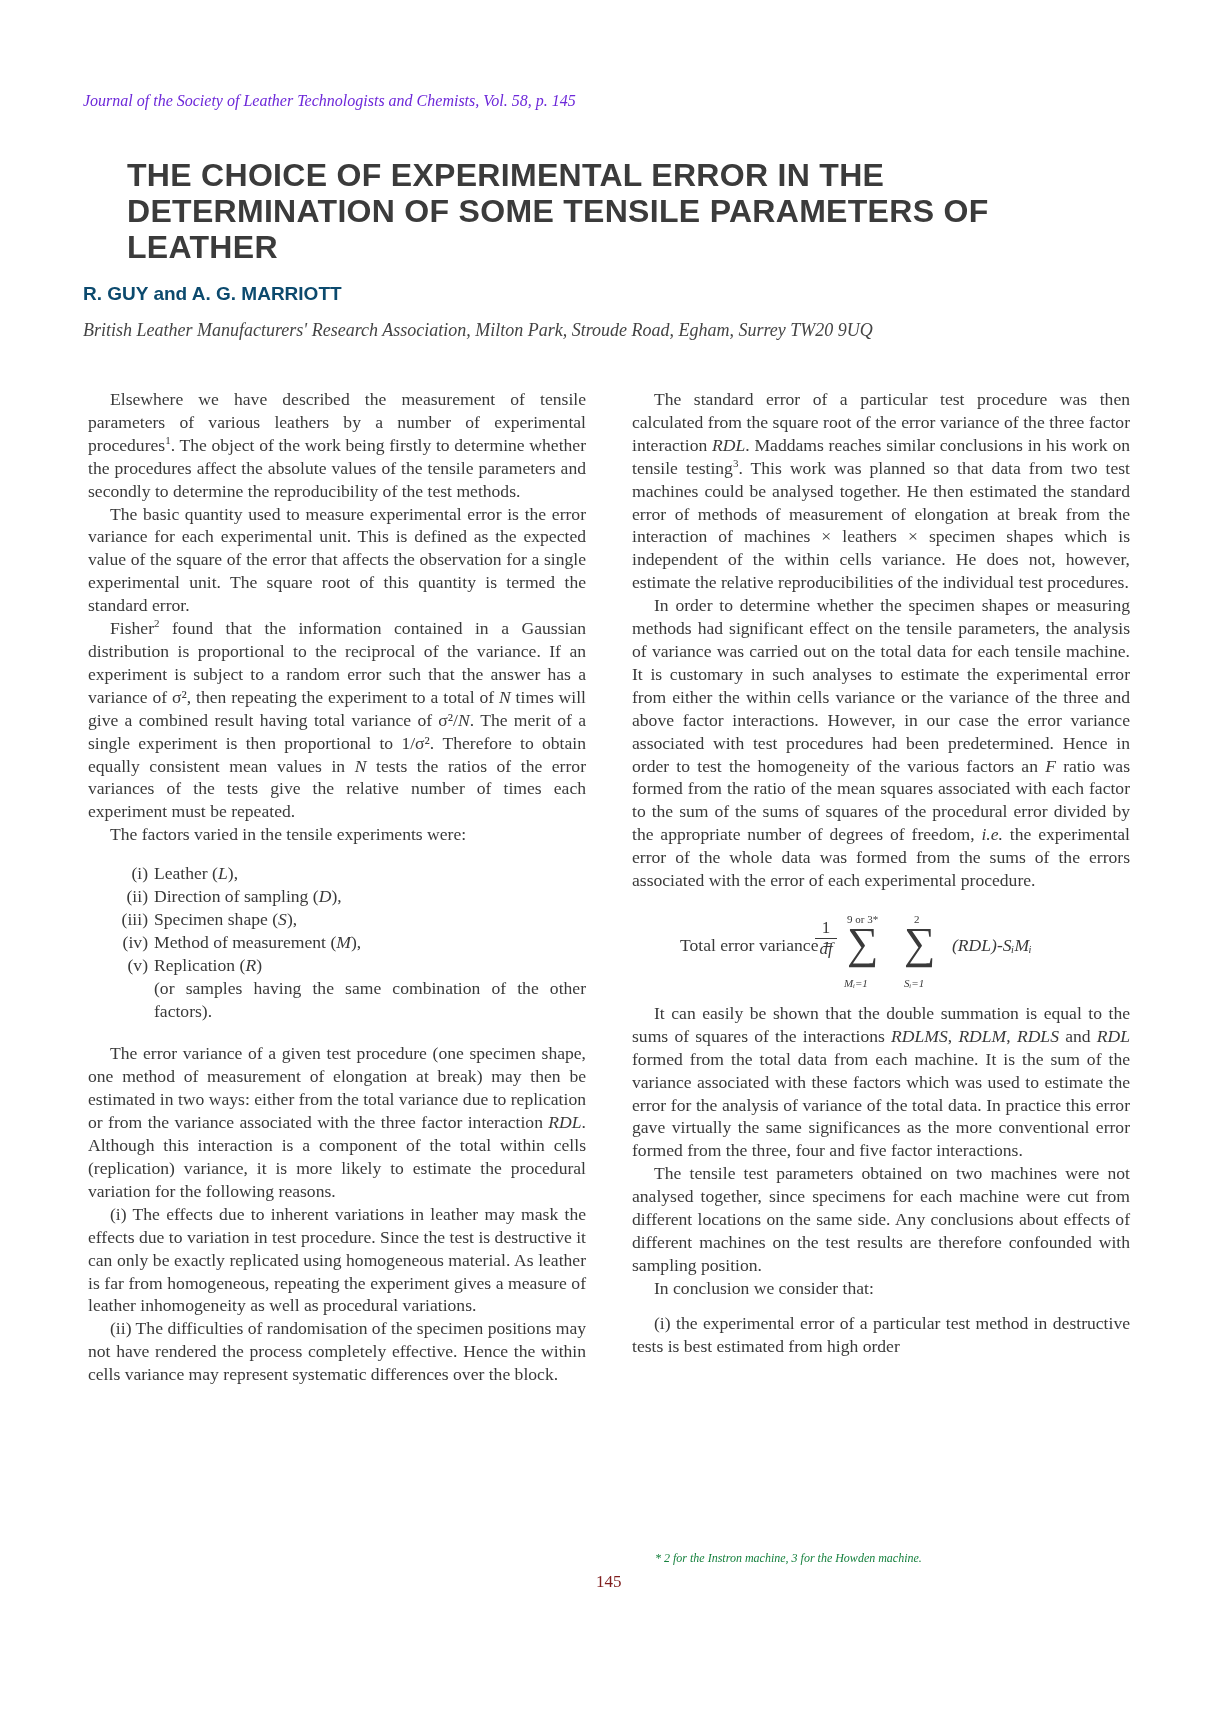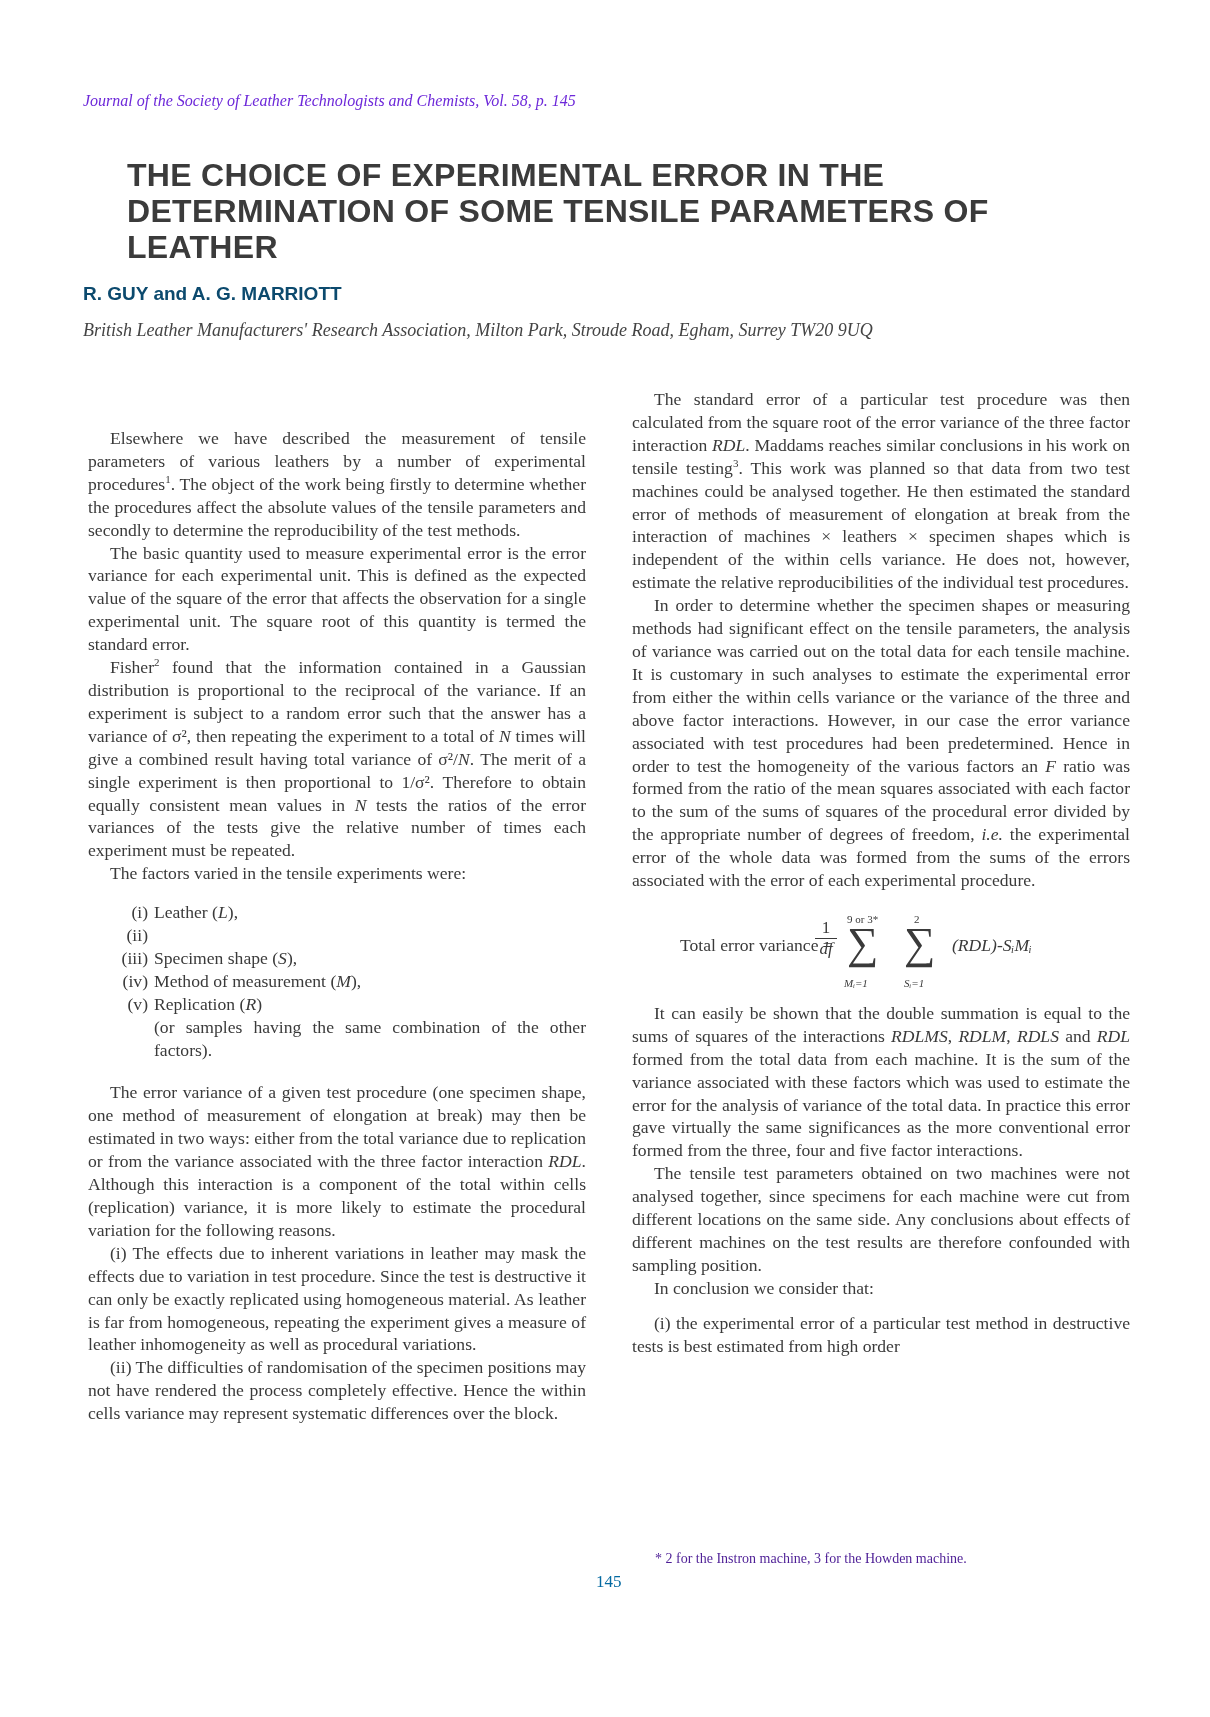--- a/index.html
+++ b/index.html
@@ -25,21 +25,21 @@
     font-weight: bold; font-size: 19px; color: #0c4a6e;
   }
   .affil {
     position: absolute; left: 83px; top: 320px;
     font-style: italic; font-size: 18px; color: #444;
   }
   .col {
     position: absolute; top: 388px; width: 498px;
     font-size: 17.6px; line-height: 22.9px; text-align: justify;
   }
-  .col.left { left: 88px; margin-top: 39px; }
+  .col.left { left: 88px; }
   .col.right { left: 632px; }
   .col p { margin: 0; text-indent: 22px; }
   sup { font-size: 11px; line-height: 0; }
   .list { margin: 16px 0 20px 0; padding: 0; list-style: none; }
   .list li { display: flex; line-height: 22.9px; }
   .list .num { width: 60px; text-align: right; padding-right: 6px; flex: none; }
   .list .txt { flex: 1; text-align: left; }
   .list .note { padding-left: 66px; text-align: justify; }
   .equation {
     position: relative; height: 88px; margin: 14px 0 8px 0;
@@ -51,24 +51,24 @@
   .sigma { position: absolute; font-size: 44px; line-height: 44px; top: 16px; }
   .sigma1 { left: 215px; }
   .sigma2 { left: 272px; }
   .lim { position: absolute; font-size: 11px; }
   .lim.top1 { left: 215px; top: 2px; }
   .lim.top2 { left: 282px; top: 2px; }
   .lim.bot1 { left: 212px; top: 66px; font-style: italic; }
   .lim.bot2 { left: 272px; top: 66px; font-style: italic; }
   .eq-term { position: absolute; left: 320px; top: 28px; font-style: italic; }
   .footnote {
-    position: absolute; left: 655px; top: 1551px; font-size: 14px; color: #4c1d95;
+    position: absolute; left: 655px; top: 1551px; font-size: 12px; color: #15803d; font-style: italic;
   }
   .pagenum {
-    position: absolute; left: 596px; top: 1572px; font-size: 17px; color: #0369a1;
+    position: absolute; left: 596px; top: 1572px; font-size: 17px; color: #7f1d1d;
   }
   i, .it { }
 </style>
 </head>
 <body>
 
 <div class="journal">Journal of the Society of Leather Technologists and Chemists, Vol. 58, p. 145</div>
 
 <div class="title">THE CHOICE OF EXPERIMENTAL ERROR IN THE DETERMINATION OF SOME TENSILE PARAMETERS OF LEATHER</div>
 <div class="authors">R. GUY and A. G. MARRIOTT</div>
@@ -79,20 +79,21 @@
   <p>The basic quantity used to measure experimental error is the error variance for each experimental unit. This is defined as the expected value of the square of the error that affects the observation for a single experimental unit. The square root of this quantity is termed the standard error.</p>
   <p><span>Fisher</span><sup>2</sup><span> found that the information contained in a Gaussian distribution is proportional to the reciprocal of the variance. If an experiment is subject to a random error such that the answer has a variance of σ², then repeating the experiment to a total of </span><i>N</i><span> times will give a combined result having total variance of σ²/</span><i>N</i><span>. The merit of a single experiment is then proportional to 1/σ². Therefore to obtain equally consistent mean values in </span><i>N</i><span> tests the ratios of the error variances of the tests give the relative number of times each experiment must be repeated.</span></p>
   <p>The factors varied in the tensile experiments were:</p>
   <ul class="list">
     <li>
         <span class="num">(i)</span>
         <span class="txt"><span>Leather (</span><i>L</i><span>),</span></span>
       </li>
     <li>
         <span class="num">(ii)</span>
+        <span class="txt"><span>Direction of sampling (</span><i>D</i><span>),</span></span>
       </li>
     <li>
         <span class="num">(iii)</span>
         <span class="txt"><span>Specimen shape (</span><i>S</i><span>),</span></span>
       </li>
     <li>
         <span class="num">(iv)</span>
         <span class="txt"><span>Method of measurement (</span><i>M</i><span>),</span></span>
       </li>
     <li>

